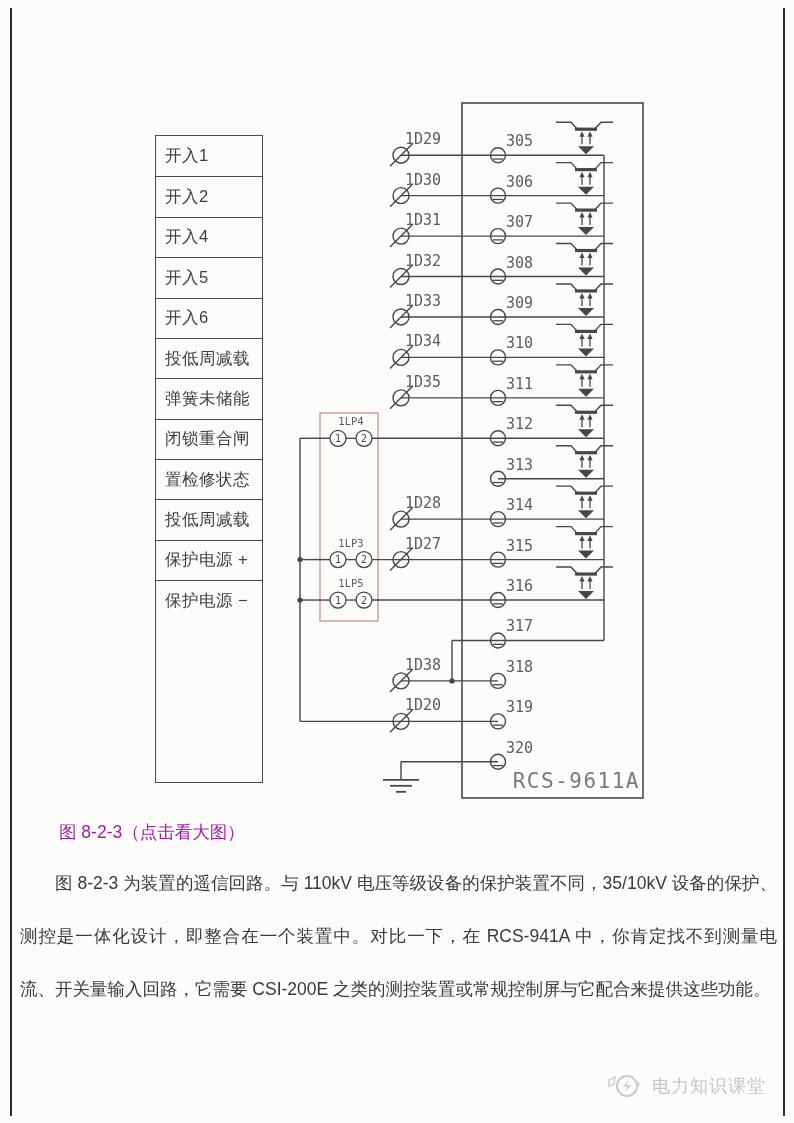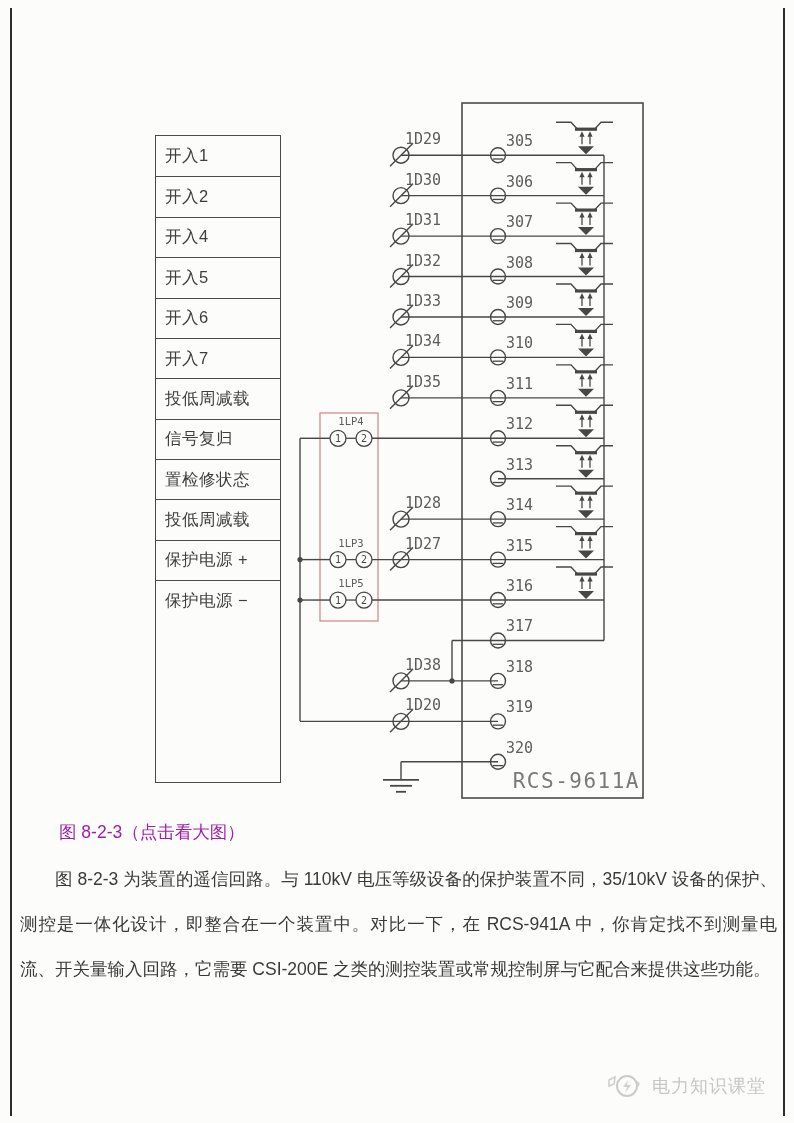--- a/index.html
+++ b/index.html
@@ -1,28 +1,28 @@
 <!DOCTYPE html>
 <html><head>
 <meta charset="utf-8">
 <style>
   html,body{margin:0;padding:0;}
   body{width:794px;height:1123px;position:relative;background:#fcfcfb;overflow:hidden;
        font-family:"Liberation Sans","DejaVu Sans",sans-serif;}
   .side-border{position:absolute;top:8px;width:2px;height:1108px;background:#2d2d2d;}
-  #legend-table{position:absolute;left:155px;top:135px;width:126px;height:648px;
+  #legend-table{position:absolute;left:155px;top:135px;width:108px;height:648px;
        border:1.5px solid #4a4a4a;box-sizing:border-box;display:grid;
        grid-template-rows:repeat(16,1fr);background:transparent;}
   .legend-row{border-top:1.4px solid #4a4a4a;display:flex;align-items:center;
        padding-left:9px;font-size:16.5px;color:#3e3e3e;letter-spacing:.5px;}
   .legend-row:first-child{border-top:none;}
   #diagram-svg{position:absolute;left:0;top:0;}
   #figure-caption{position:absolute;left:59px;top:820px;font-size:17.5px;color:#a21caf;}
   #body-paragraph{position:absolute;left:20px;top:857px;width:757px;font-size:17.5px;
-       line-height:45px;color:#3a3a3a;text-align:justify;text-indent:2em;}
+       line-height:53px;color:#3a3a3a;text-align:justify;text-indent:2em;}
   #watermark{position:absolute;top:1072px;right:28px;display:flex;align-items:center;gap:9px;}
   #watermark-label{font-size:18px;color:#c6c6c6;letter-spacing:1px;font-weight:500;}
 </style>
 </head>
 <body>
 
 <div class="side-border" style="left:10px"></div>
 <div class="side-border" style="left:783px"></div>
 
 <svg id="diagram-svg" width="794" height="820" viewBox="0 0 794 820">
@@ -286,23 +286,23 @@
     <line x1="604" y1="155.2" x2="604" y2="640.48" stroke="#474747" stroke-width="1.4"></line>
     <text x="640" y="788" font-size="21" fill="#7a7a7a" text-anchor="end" font-family="&quot;DejaVu Sans Mono&quot;,&quot;Liberation Mono&quot;,monospace" letter-spacing="1.5">RCS-9611A</text>
   </svg>
 
 <div id="legend-table">
     <div class="legend-row">开入1</div>
     <div class="legend-row">开入2</div>
     <div class="legend-row">开入4</div>
     <div class="legend-row">开入5</div>
     <div class="legend-row">开入6</div>
-    <div class="legend-row">开入7</div>
     <div class="legend-row">投低周减载</div>
-    <div class="legend-row">信号复归</div>
+    <div class="legend-row">弹簧未储能</div>
+    <div class="legend-row">闭锁重合闸</div>
     <div class="legend-row">置检修状态</div>
     <div class="legend-row">投低周减载</div>
     <div class="legend-row">保护电源 +</div>
     <div class="legend-row">保护电源 −</div>
   </div>
 
 <div id="figure-caption">图 8-2-3（点击看大图）</div>
 
 <div id="body-paragraph">图 8-2-3 为装置的遥信回路。与 110kV 电压等级设备的保护装置不同，35/10kV 设备的保护、测控是一体化设计，即整合在一个装置中。对比一下，在 RCS-941A 中，你肯定找不到测量电流、开关量输入回路，它需要 CSI-200E 之类的测控装置或常规控制屏与它配合来提供这些功能。</div>
 

